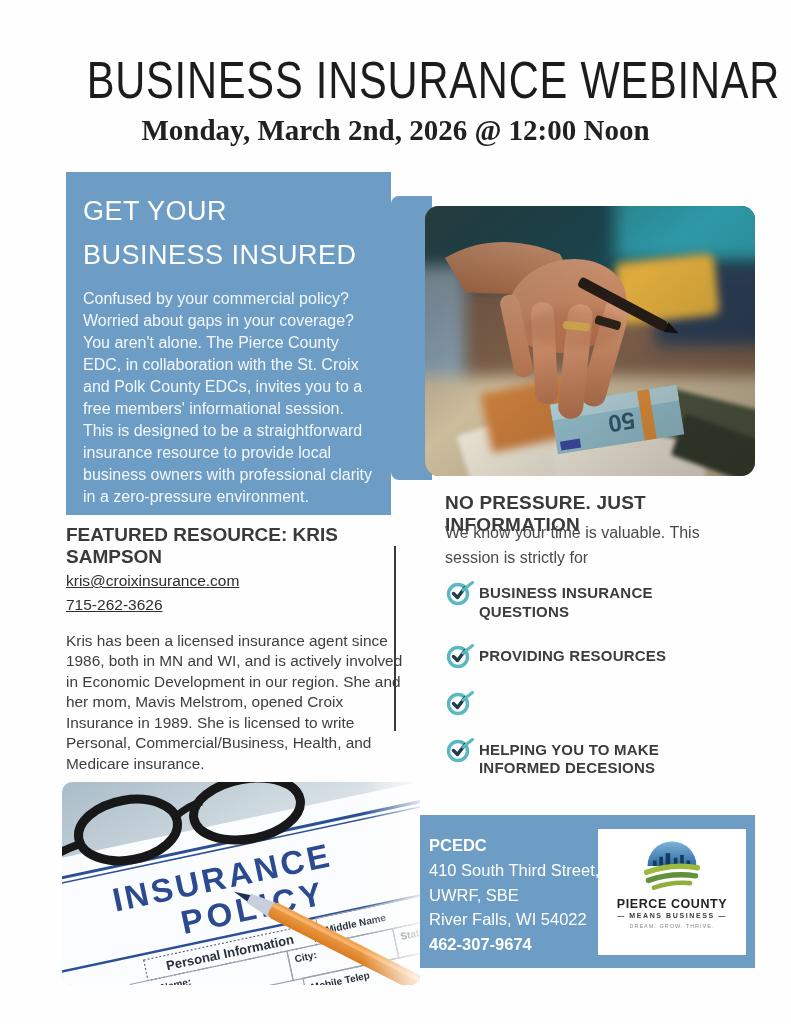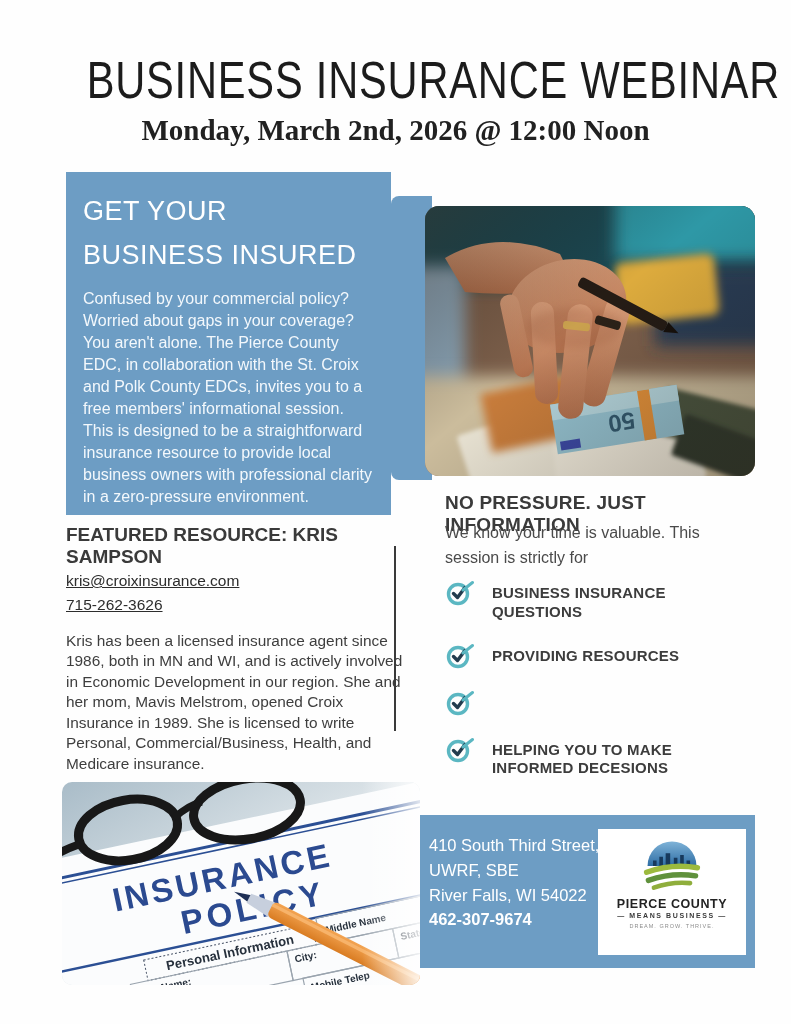--- a/index.html
+++ b/index.html
@@ -25,21 +25,21 @@
   
   .photo-backing{left:391px;top:196px;width:41px;height:284px;background:#6d9dc4;
                  border-radius:8px 0 0 8px;}
   .money-photo{left:425px;top:206px;width:330px;height:270px;border-radius:14px;overflow:hidden;
                z-index:3;}
 
   
   .np-heading{left:445px;top:492px;width:315px;font-size:19px;font-weight:700;color:#3a3a3a;letter-spacing:.2px;}
   .np-sub{left:445px;top:521px;width:300px;font-size:16px;line-height:1.55;color:#4a4a4a;}
   .checklist{left:446px;top:580px;width:312px;}
-  .check-item{display:flex;align-items:flex-start;gap:18px;margin-bottom:21px;}
+  .check-item{display:flex;align-items:flex-start;gap:5px;margin-bottom:21px;}
   .check-item svg{flex:0 0 auto;}
   .check-label{padding-top:4px;font-size:15px;font-weight:700;color:#3c3c3c;line-height:1.25;
                letter-spacing:.2px;max-width:250px;}
 
   
   .feat-heading{left:66px;top:524px;width:285px;font-size:19px;font-weight:700;line-height:1.18;color:#3a3a3a;}
   .feat-email{left:66px;top:572px;font-size:15.5px;color:#2d2d2d;text-decoration:underline;display:inline-block;}
   .feat-phone{left:66px;top:596px;font-size:15.5px;color:#2d2d2d;text-decoration:underline;display:inline-block;}
   .feat-bio{left:66px;top:631px;width:338px;font-size:15.4px;line-height:1.33;color:#3e3e3e;}
   .col-divider{left:394px;top:546px;width:2px;height:185px;background:#3a3a3a;}
@@ -228,20 +228,21 @@
         <polygon points="210,120 184,123 184,133 210,136" fill="#c7cfdd"></polygon>
         <rect x="208" y="119" width="175" height="17" rx="5" fill="url(#penbody)"></rect>
         <rect x="208" y="121.5" width="175" height="3.5" rx="1.5" fill="#f7b36a"></rect>
       </g>
       <rect x="300" y="0" width="58" height="203" fill="url(#fadeR)"></rect>
     </svg>
   </div>
 
   <div class="abs contact-box">
     <div class="contact-text">
+      <div class="contact-name">PCEDC</div>
       <div>410 South Third Street,</div>
       <div>UWRF, SBE</div>
       <div>River Falls, WI 54022</div>
       <div class="contact-phone">462-307-9674</div>
     </div>
     <div class="logo-card">
       <svg width="58" height="58" viewBox="0 0 64 64">
         <defs>
           <linearGradient id="sky" x1="0" y1="0" x2="0" y2="1">
             <stop offset="0" stop-color="#7fb3d8"></stop>

